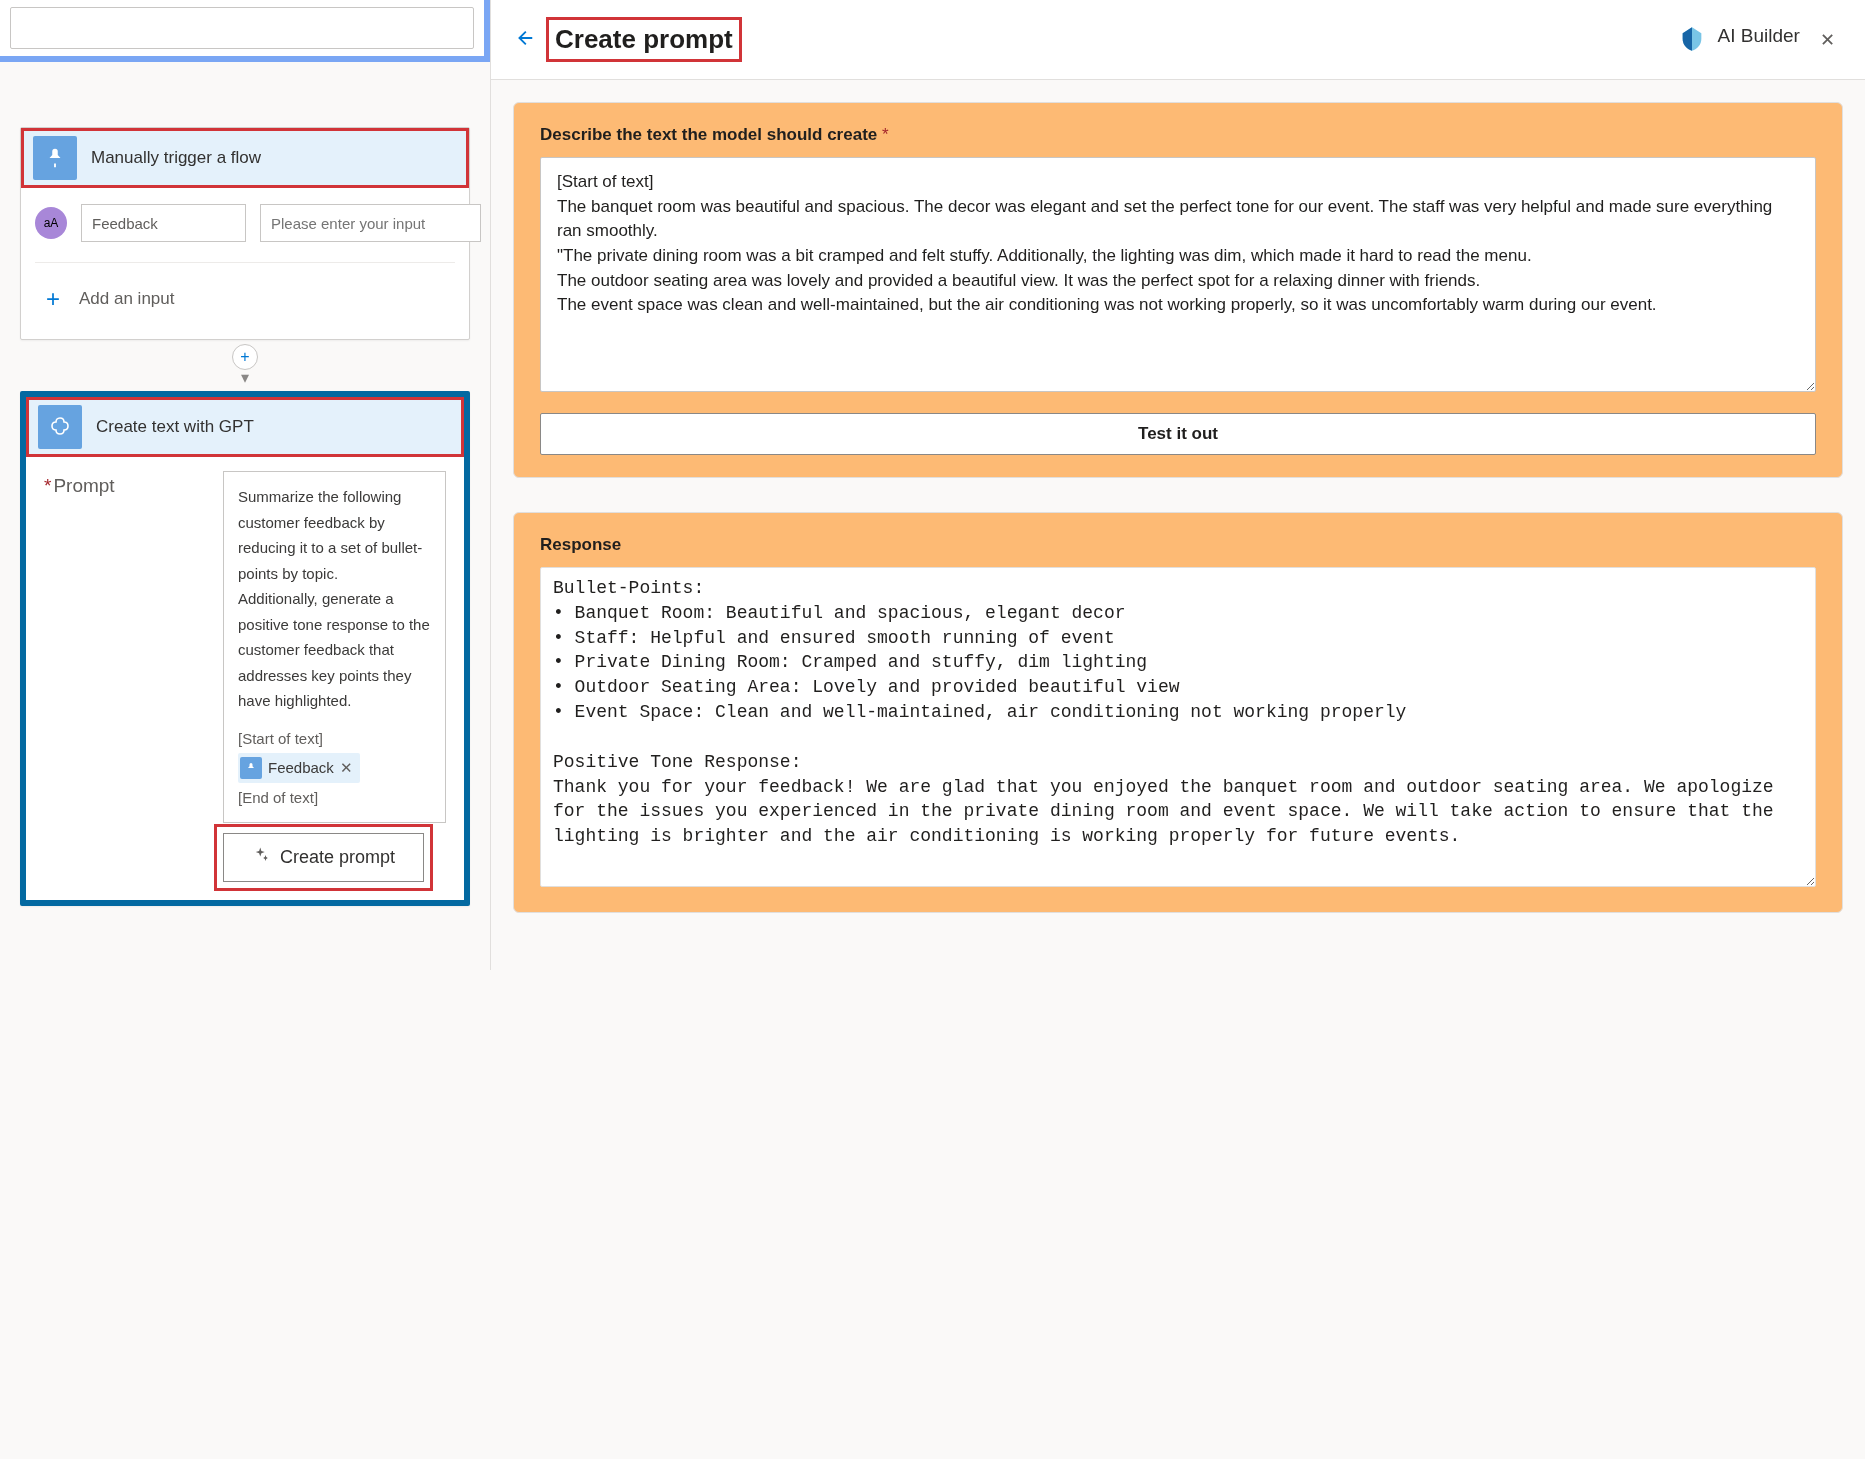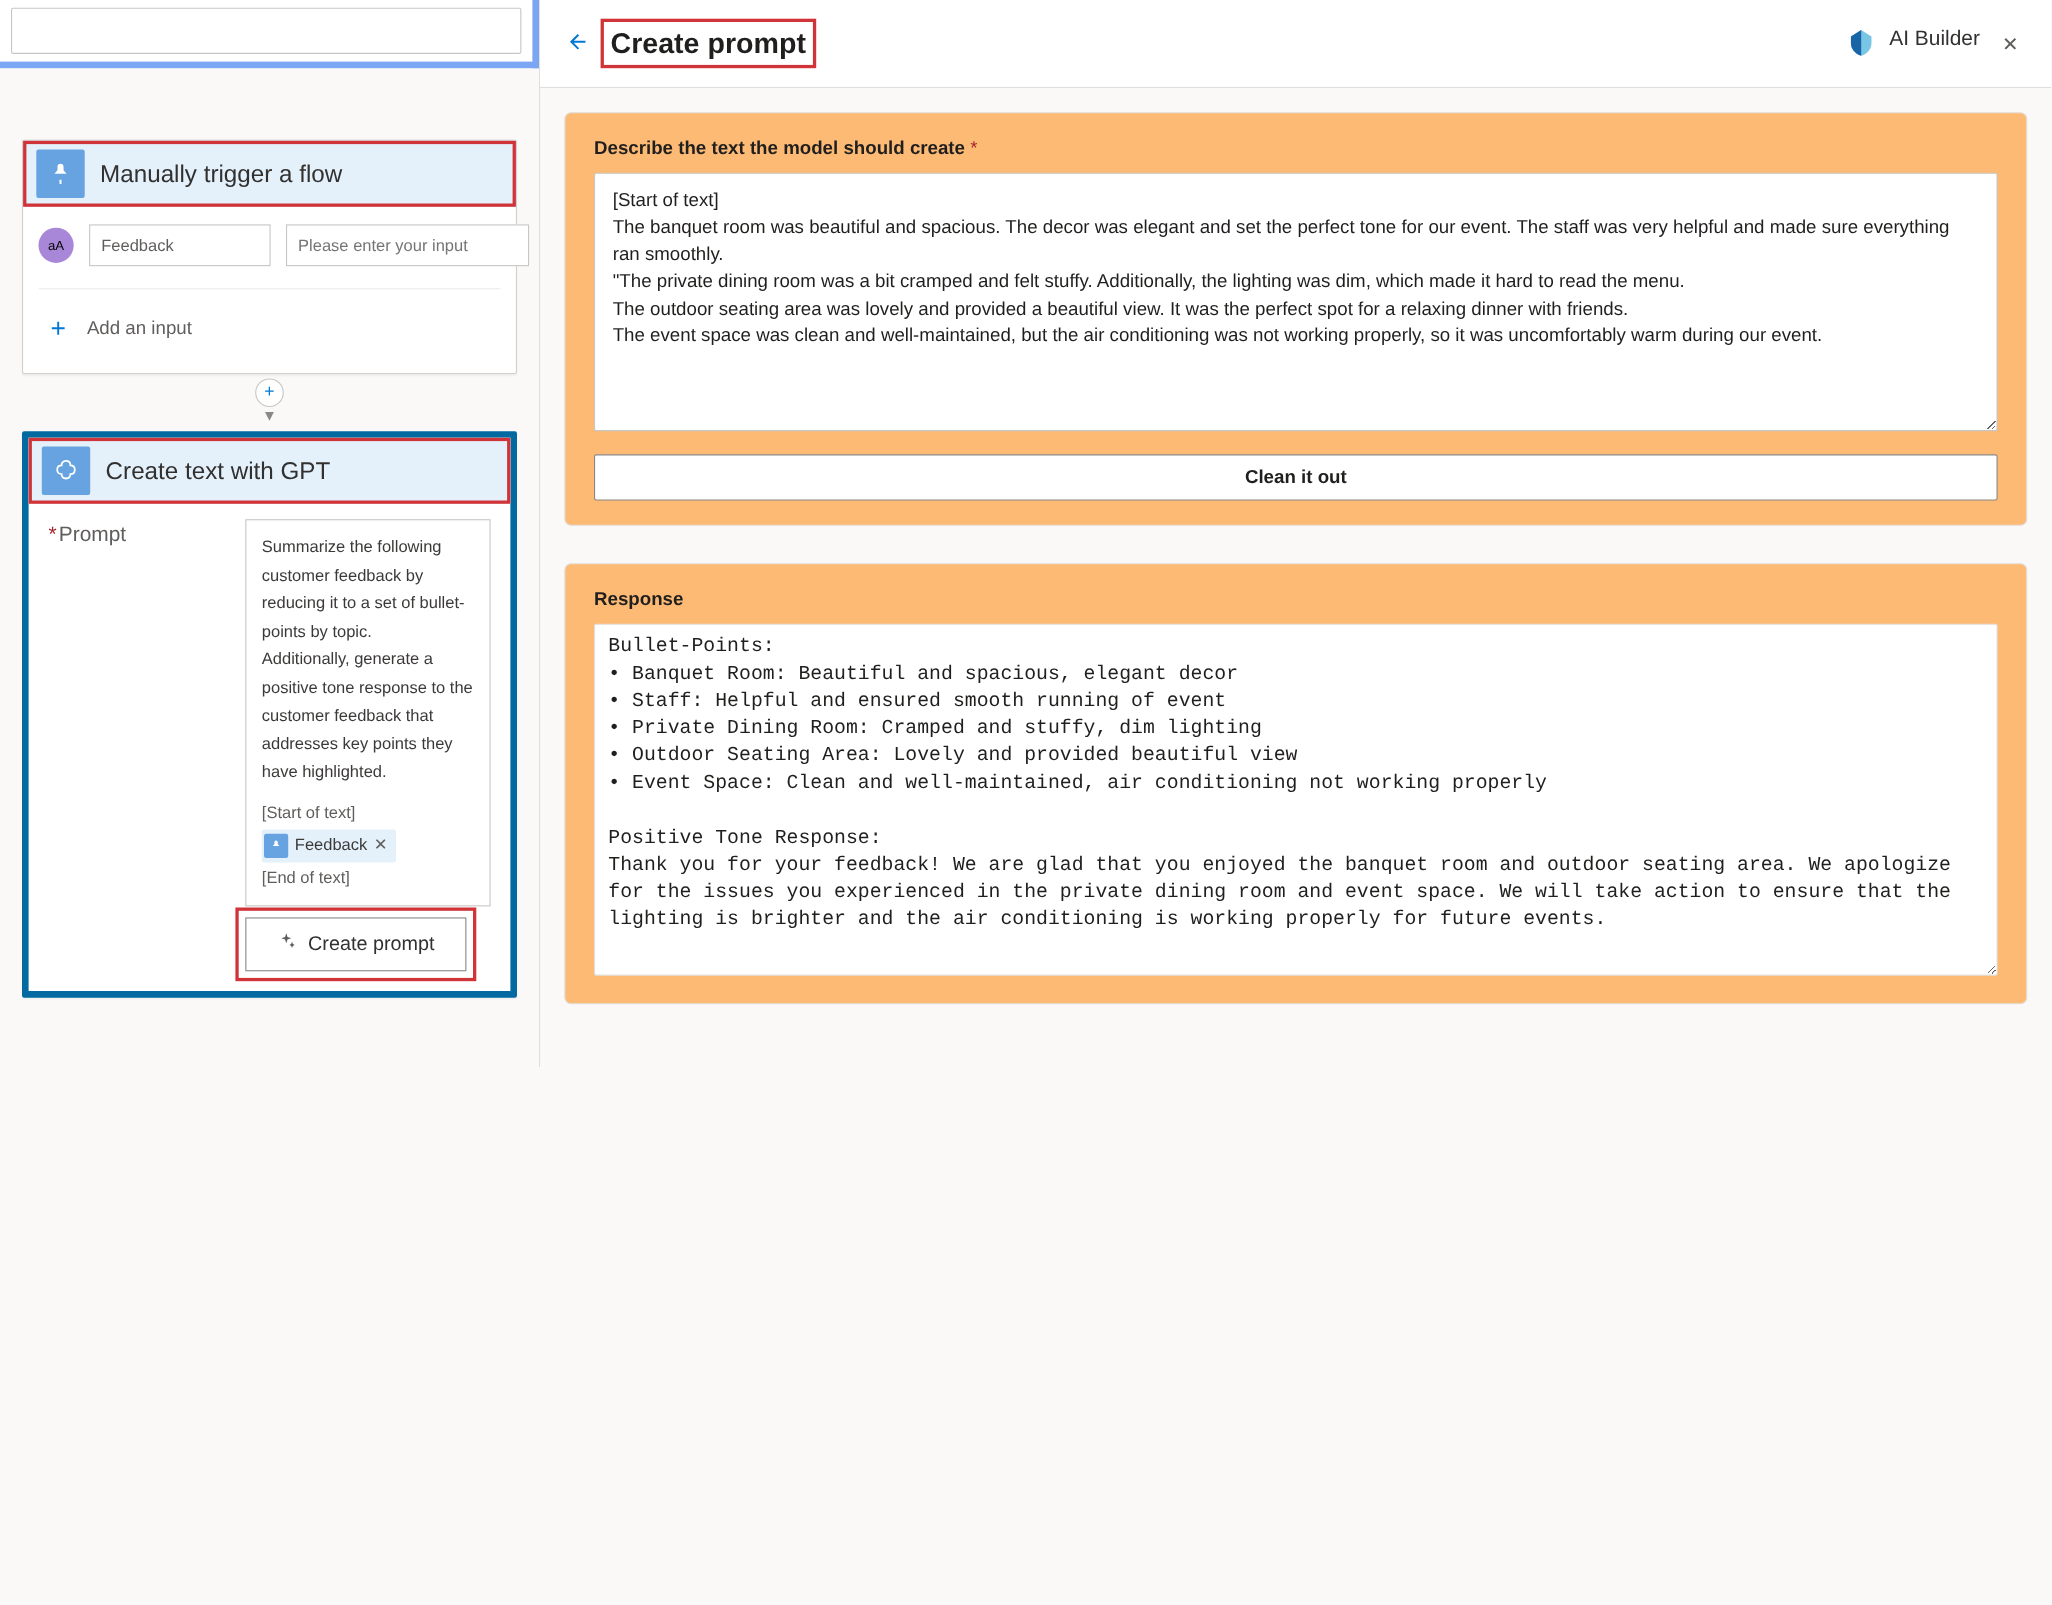--- a/index.html
+++ b/index.html
@@ -66,21 +66,21 @@
     background: #66a3e0;
     display: flex;
     align-items: center;
     justify-content: center;
     color: #fff;
     border-radius: 2px;
     flex-shrink: 0;
   }
   .icon-square svg, .icon-square .glyph { fill: #fff; color:#fff; }
   .card-title {
-    font-size: 22px;
+    font-size: 17px;
     color: #323130;
   }
   .trigger-body {
     padding: 10px 14px 22px 14px;
   }
   .input-row {
     display: flex;
     align-items: center;
     gap: 14px;
     padding: 6px 0;
@@ -431,21 +431,21 @@
 
     <div class="rp-card">
       <div class="rp-label">
         <span>Describe the text the model should create</span> <span class="req">*</span>
       </div>
       <textarea class="big-textarea desc-area" style="">[Start of text]
 The banquet room was beautiful and spacious. The decor was elegant and set the perfect tone for our event. The staff was very helpful and made sure everything ran smoothly.
 "The private dining room was a bit cramped and felt stuffy. Additionally, the lighting was dim, which made it hard to read the menu.
 The outdoor seating area was lovely and provided a beautiful view. It was the perfect spot for a relaxing dinner with friends.
 The event space was clean and well-maintained, but the air conditioning was not working properly, so it was uncomfortably warm during our event.</textarea>
-      <button class="test-btn">Clean it out</button>
+      <button class="test-btn">Test it out</button>
     </div>
 
     <div class="rp-card">
       <div class="rp-label">Response</div>
       <textarea class="big-textarea response-area" style="">Bullet-Points:
 • Banquet Room: Beautiful and spacious, elegant decor
 • Staff: Helpful and ensured smooth running of event
 • Private Dining Room: Cramped and stuffy, dim lighting
 • Outdoor Seating Area: Lovely and provided beautiful view
 • Event Space: Clean and well-maintained, air conditioning not working properly

